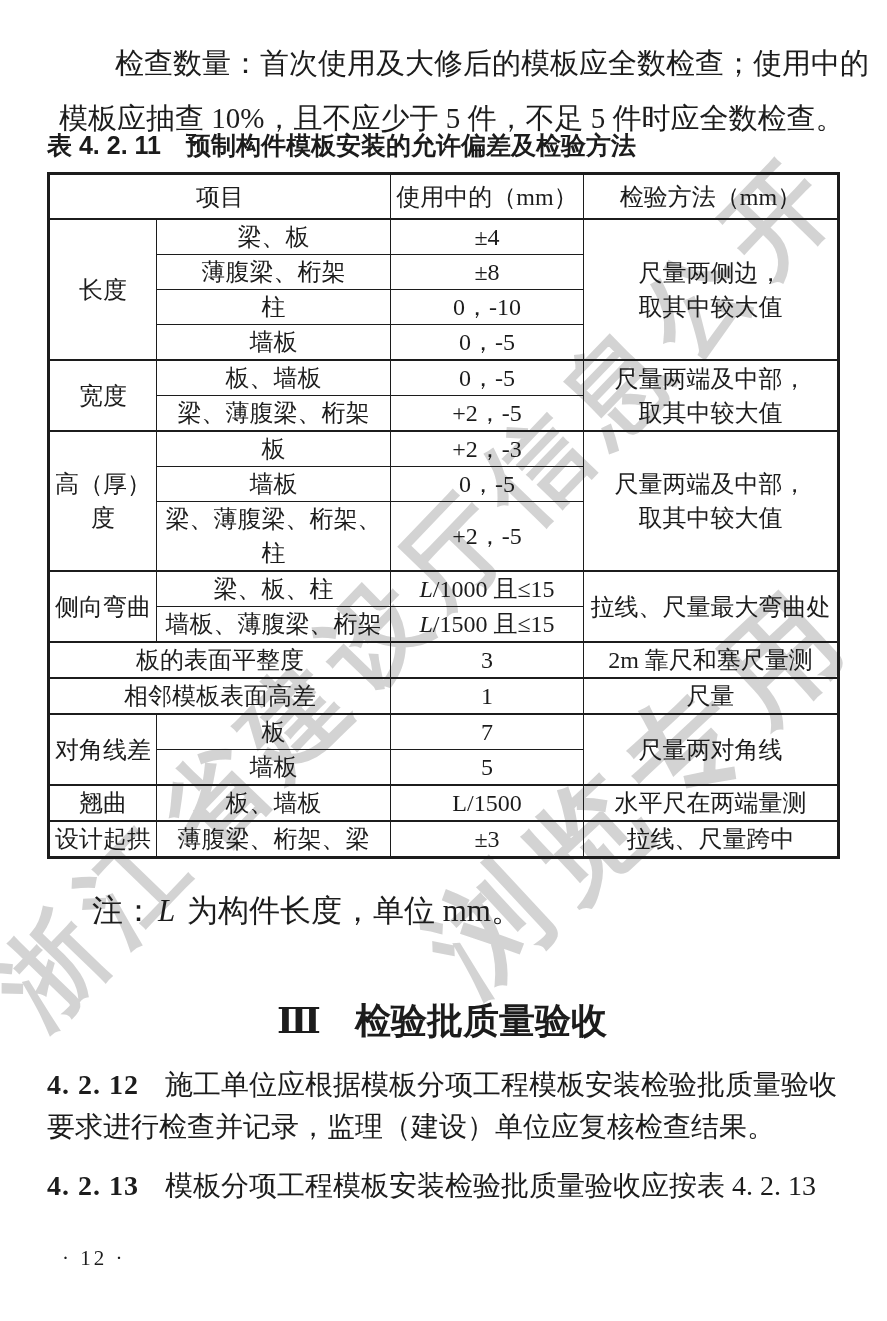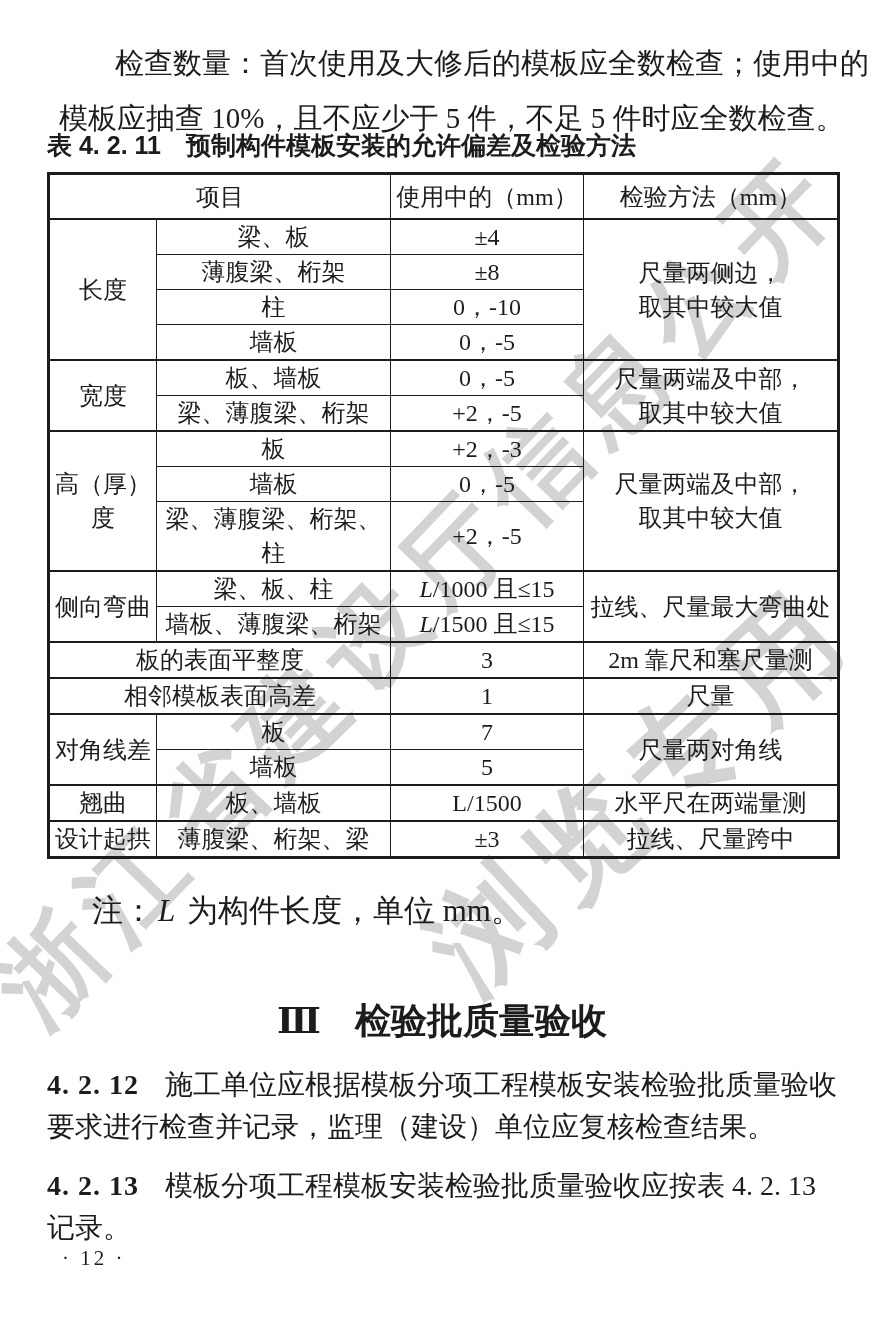--- a/index.html
+++ b/index.html
@@ -186,19 +186,18 @@
 
     <h3 class="sec"><span class="numeral">Ⅲ</span><span>检验批质量验收</span></h3>
 
     <p class="clause clause-1">
       <span class="line"><b>4. 2. 12</b><span>施工单位应根据模板分项工程模板安装检验批质量验收</span></span>
       <span class="line">要求进行检查并记录，监理（建设）单位应复核检查结果。</span>
     </p>
 
     <p class="clause clause-2">
       <span class="line"><b>4. 2. 13</b><span>模板分项工程模板安装检验批质量验收应按表 4. 2. 13</span></span>
-      <span class="line">记录。</span>
     </p>
 
     <div class="pagenum">· 12 ·</div>
 
   </div>
 </div>
 
 </body></html>

